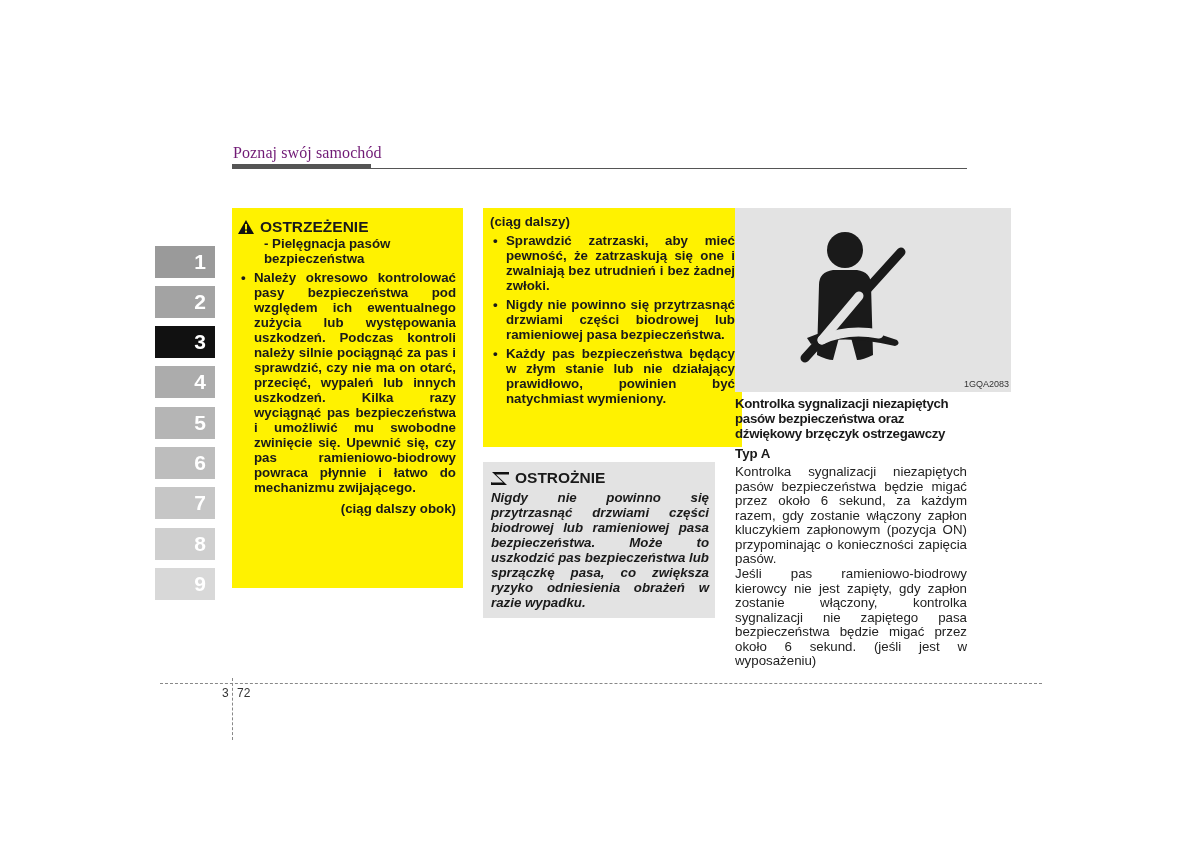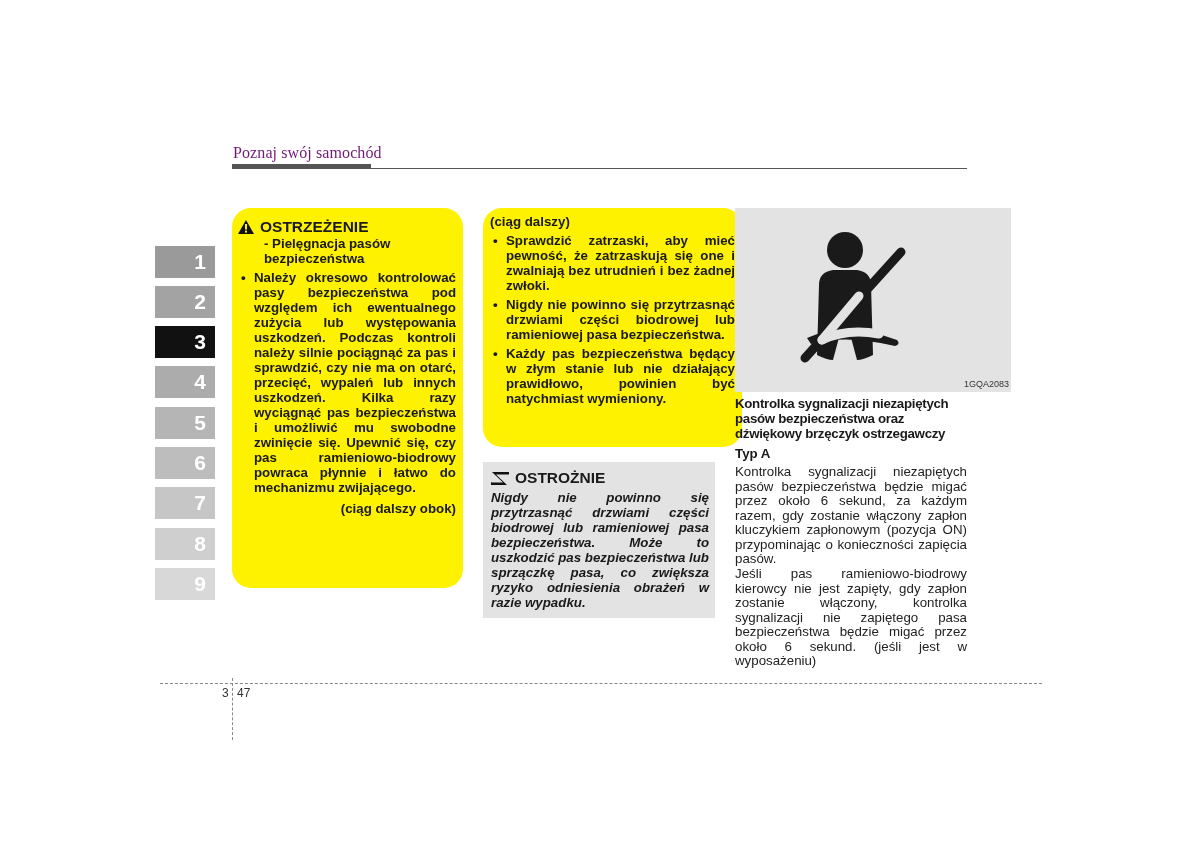--- a/index.html
+++ b/index.html
@@ -18,21 +18,21 @@
   .header-bar-thin { left: 371px; top: 168px; width: 596px; height: 1px; background: #555; }
 
   
   .chapter-tab {
     left: 155px; width: 60px; height: 32px; color: #fff;
     font-weight: bold; font-size: 21px; text-align: right;
     box-sizing: border-box; padding-right: 9px; line-height: 32px;
   }
 
   
-  .panel-yellow { background: #fff200; border-radius: 19px; }
+  .panel-yellow { background: #fff200; }
   .panel-gray { background: #e3e3e3; }
   .panel-text { font-size: 13.3px; font-weight: bold; line-height: 15px; color: #1a1a1a; }
   .panel-heading {
     font-size: 15.5px; font-weight: bold; display: flex; align-items: center; gap: 6px;
     line-height: 18px;
   }
   .sub-heading { padding-left: 21px; font-weight: bold; }
   ul.bullets { list-style: none; margin: 0; padding: 0; }
   ul.bullets li {
     position: relative; padding-left: 16px; text-align: justify; text-align-last: left;
@@ -142,13 +142,13 @@
 </div>
 
 <div class="abs right-heading">Kontrolka sygnalizacji niezapiętych pasów bezpieczeństwa oraz dźwiękowy brzęczyk ostrzegawczy</div>
 <div class="abs typ-label">Typ A</div>
 <div class="abs body-para" style="top:465px;">Kontrolka sygnalizacji niezapiętych pasów bezpieczeństwa będzie migać przez około 6 sekund, za każdym razem, gdy zostanie włączony zapłon kluczykiem zapłonowym (pozycja ON) przypominając o konieczności zapięcia pasów.</div>
 <div class="abs body-para" style="top:567px;">Jeśli pas ramieniowo-biodrowy kierowcy nie jest zapięty, gdy zapłon zostanie włączony, kontrolka sygnalizacji nie zapiętego pasa bezpieczeństwa będzie migać przez około 6 sekund. (jeśli jest w wyposażeniu)</div>
 
 <div class="abs footer-line-h"></div>
 <div class="abs footer-line-v"></div>
 <div class="abs page-chapter">3</div>
-<div class="abs page-number">47</div>
+<div class="abs page-number">72</div>
 
 </body></html>

